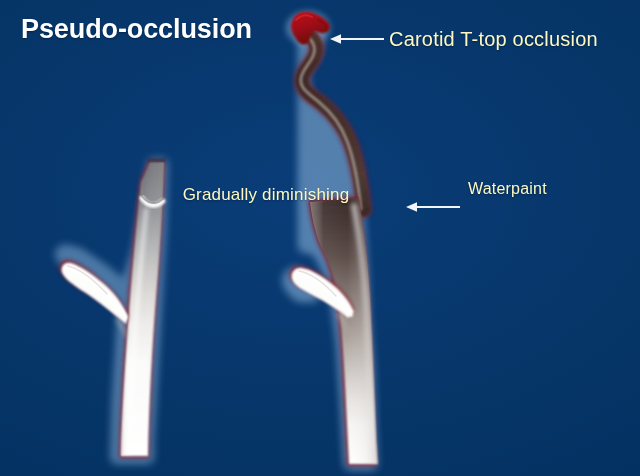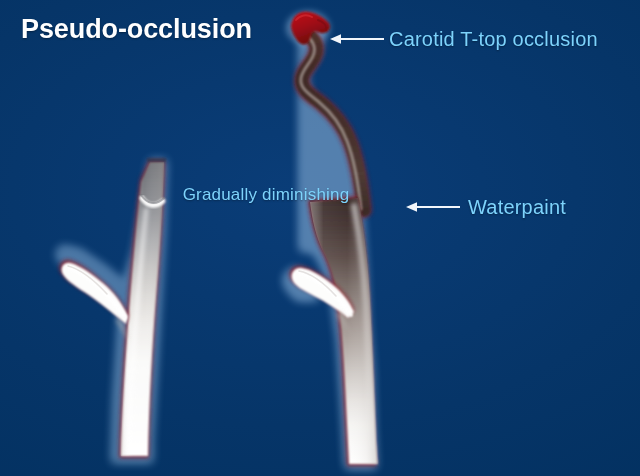--- a/index.html
+++ b/index.html
@@ -23,42 +23,42 @@
     background:
       radial-gradient(ellipse 130% 110% at 46% 40%, #0a3d78 0%, #063568 45%, #02305f 78%, #01274f 100%);
   }
   #figure-svg {
     position: absolute;
     left: 0;
     top: 0;
   }
   .label {
     position: absolute;
-    color: #7dd3fc;
+    color: #fef9c3;
     letter-spacing: 0.2px;
     white-space: nowrap;
     text-shadow: 0 1px 2px rgba(0,0,0,0.35);
   }
   #page-title {
     left: 21px;
     top: 14px;
     font-size: 27px;
     font-weight: bold;
     letter-spacing: -0.1px;
     color: #ffffff;
   }
   #label-carotid {
     left: 389px;
     top: 28px;
     font-size: 20px;
   }
   #label-waterpaint {
     left: 468px;
-    top: 196px;
-    font-size: 20px;
+    top: 180px;
+    font-size: 16px;
   }
   #label-contrast {
     left: 166px;
     top: 184px;
     font-size: 17px;
     line-height: 21px;
     text-align: center;
     white-space: normal;
     width: 200px;
   }

